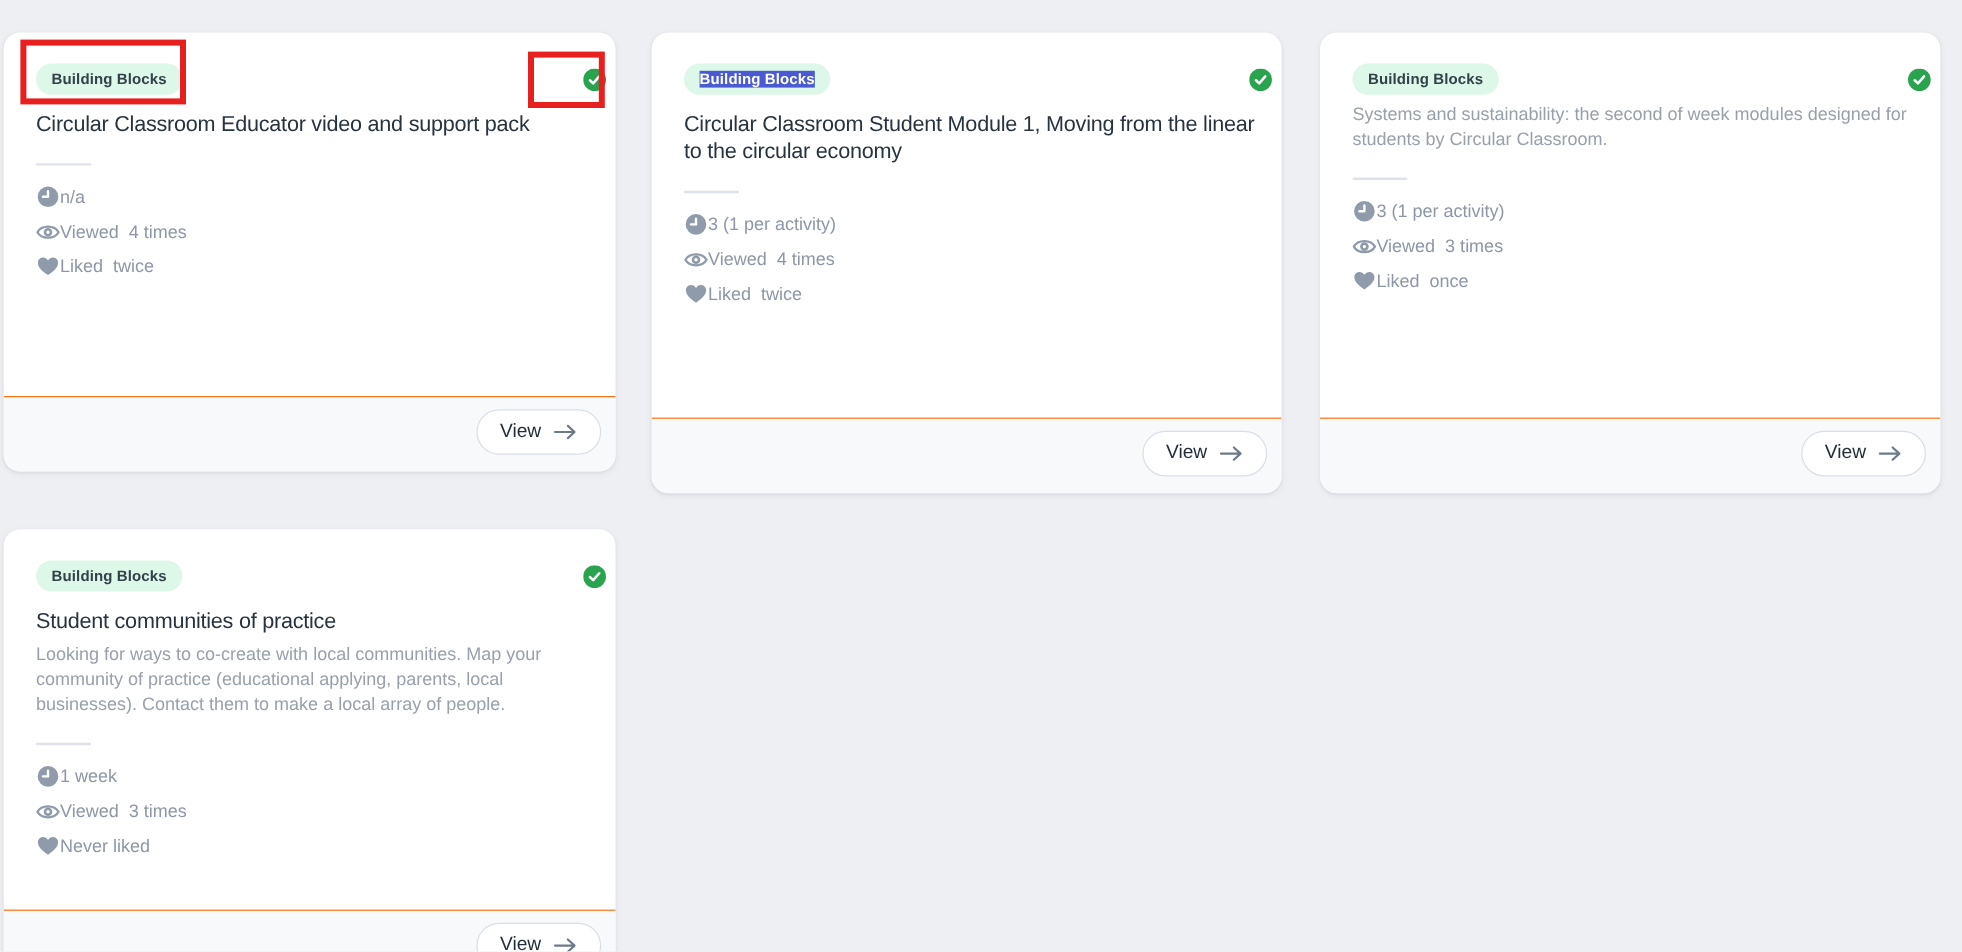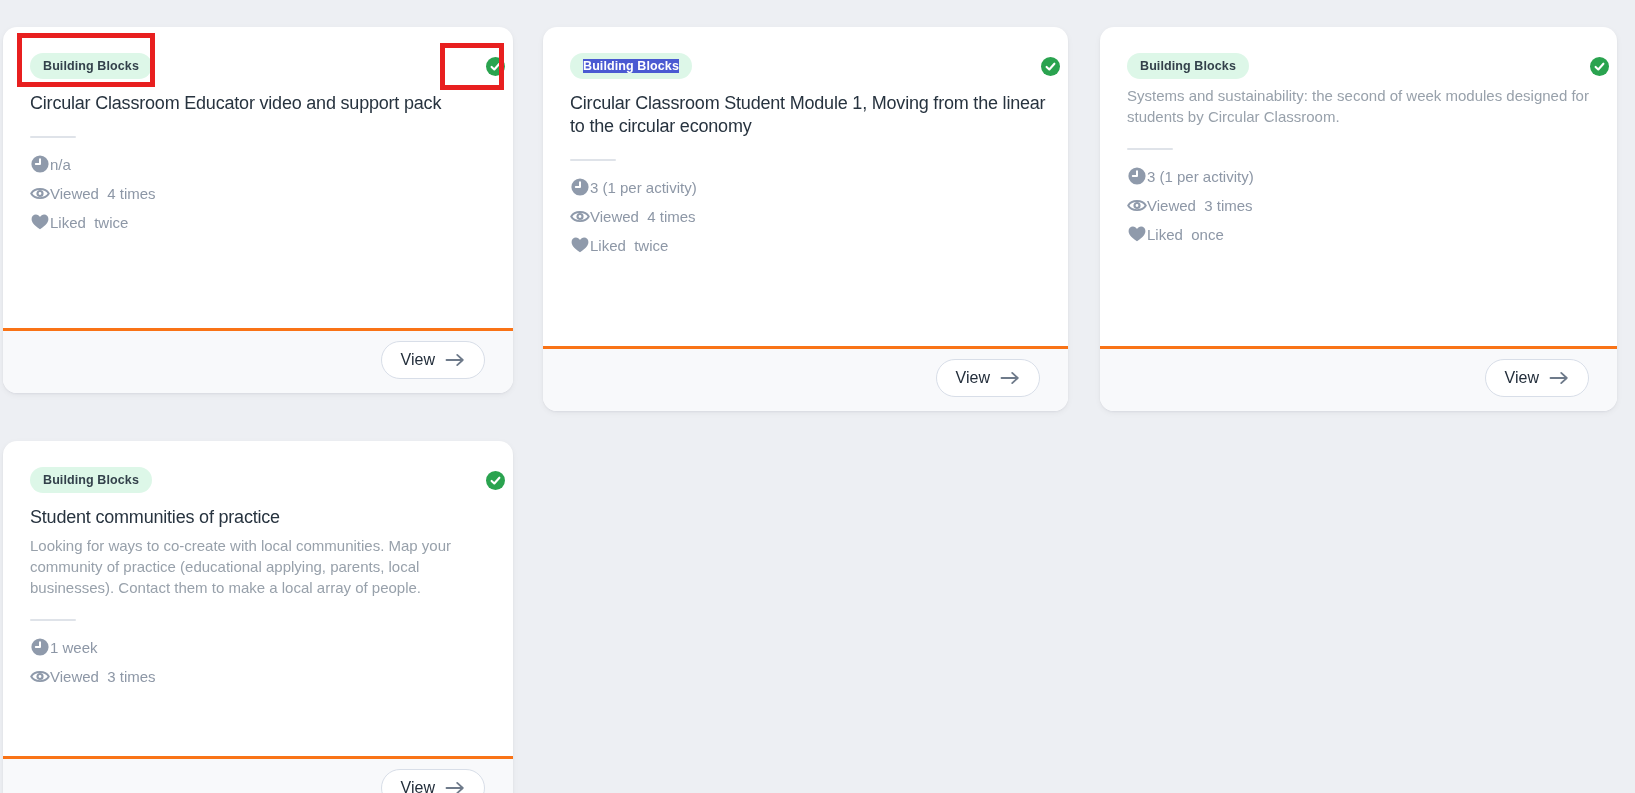--- a/index.html
+++ b/index.html
@@ -33,22 +33,22 @@
     margin-top:13px;font-size:18px;font-weight:400;color:var(--title-color);
     line-height:1.28;letter-spacing:-0.2px;padding-right:6px;
   }
   .desc{margin-top:6px;font-size:15px;color:var(--desc-color);line-height:1.4;padding-right:4px;}
   .divider{margin-top:21px;width:46px;height:2px;background:var(--divider-color);border-radius:1px;}
   .stats{list-style:none;margin-top:17px;display:flex;flex-direction:column;gap:11px;}
   .stat{display:flex;align-items:center;color:var(--stat-color);font-size:15px;}
   .sicon{width:20px;height:18px;display:inline-flex;align-items:center;justify-content:center;color:var(--icon-color);}
   .stext{white-space:pre;}
   .card-footer{
-    margin-top:auto;background:var(--footer-bg);border-top:3px solid #f97316;
-    padding:10px 28px 14px;display:flex;justify-content:flex-end;align-items:center;
+    margin-top:auto;background:var(--footer-bg);border-top:1px solid #f97316;
+    padding:10px 12px 14px;display:flex;justify-content:flex-end;align-items:center;
   }
   .view-btn{
     height:38px;padding:0 19px;border-radius:19px;background:#fff;
     border:1px solid var(--button-border);display:inline-flex;align-items:center;gap:10px;
     font-family:"Liberation Sans",sans-serif;font-size:16px;font-weight:500;
     color:var(--button-text);cursor:pointer;
   }
   .arrow{display:inline-flex;color:var(--arrow-color);}
   .annotation{position:absolute;border:5px solid var(--annotation-red);pointer-events:none;z-index:5;}
 </style>
@@ -245,20 +245,28 @@
         </li>
         <li class="stat">
           <span class="sicon">
               <svg width="20" height="15" viewBox="0 0 20 15">
                 <path d="M1.2 7.5 C4.5 1.4 15.5 1.4 18.8 7.5 C15.5 13.6 4.5 13.6 1.2 7.5 Z" fill="none" stroke="currentColor" stroke-width="1.9"></path>
                 <circle cx="10" cy="7.5" r="2.5" fill="none" stroke="currentColor" stroke-width="2.2"></circle>
               </svg>
             </span>
           <span class="stext">Viewed  3 times</span>
         </li>
+        <li class="stat">
+          <span class="sicon">
+              <svg width="18" height="16" viewBox="0 0 18 16">
+                <path d="M9 15.2 C2.6 10.9 0.6 7.9 0.6 4.9 C0.6 2.4 2.6 0.6 4.9 0.6 C6.6 0.6 8.1 1.6 9 3 C9.9 1.6 11.4 0.6 13.1 0.6 C15.4 0.6 17.4 2.4 17.4 4.9 C17.4 7.9 15.4 10.9 9 15.2 Z" fill="currentColor"></path>
+              </svg>
+            </span>
+          <span class="stext">Never liked</span>
+        </li>
       </ul>
     </div>
     <div class="card-footer">
       <button class="view-btn">
         <span>View</span>
         <span class="arrow">
             <svg width="20" height="14" viewBox="0 0 20 14">
               <path d="M1.5 7 H17.6 M12.2 1.9 L17.8 7 L12.2 12.1" stroke="currentColor" stroke-width="1.8" fill="none" stroke-linecap="round" stroke-linejoin="round"></path>
             </svg>
           </span>

